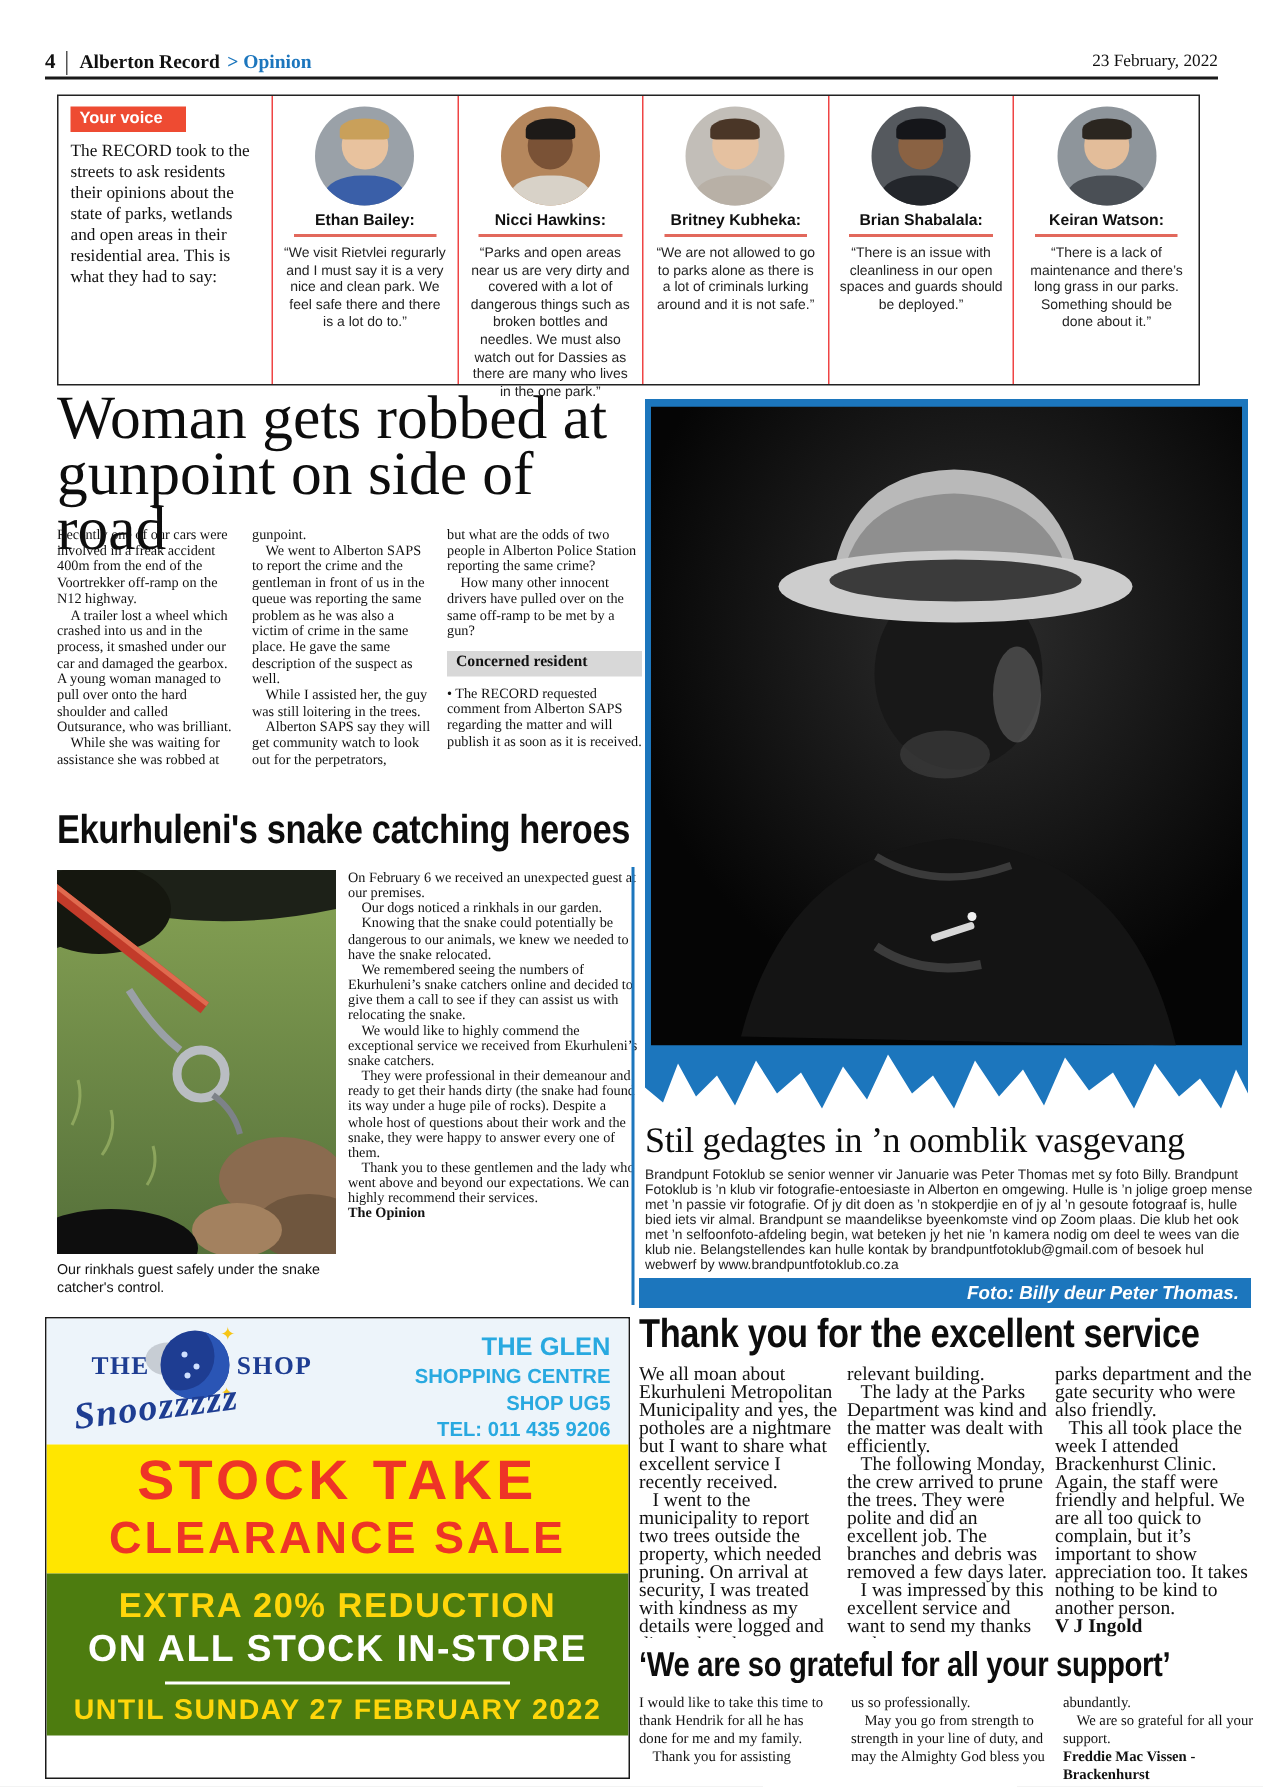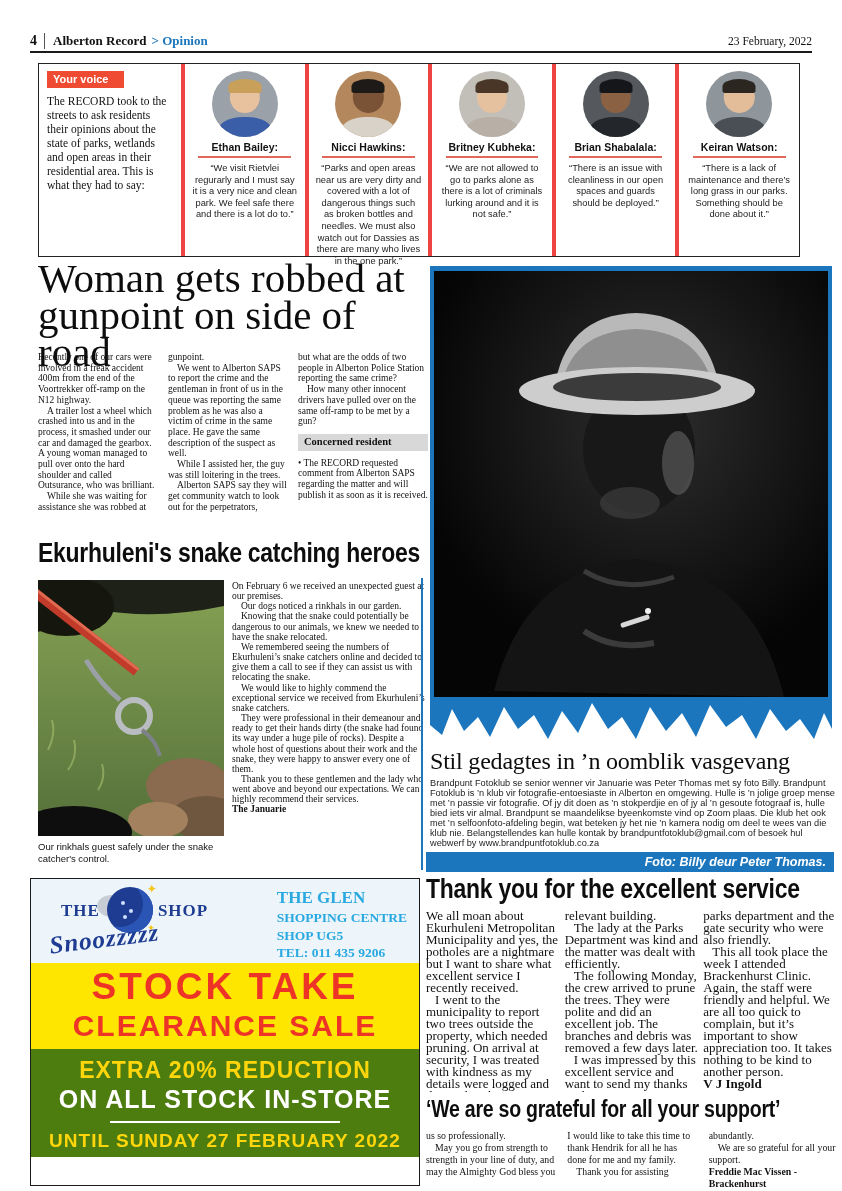--- a/index.html
+++ b/index.html
@@ -11,21 +11,21 @@
   .hdr-mast{padding-left:8px;font-weight:700;}
   .hdr-sec{color:#1c76bd;font-weight:700;padding-left:5px;}
   .hdr-date{position:absolute;right:30px;top:35px;font-size:11.5px;}
   .hdr-rule{position:absolute;left:30px;top:51px;width:782px;height:2px;background:#1a1a1a;}
   
   .vox{position:absolute;left:38px;top:63px;width:760px;height:192px;border:1.3px solid #222;display:flex;background:#fff;}
   .vox-intro{width:126px;min-width:126px;padding:5px 8px;}
   .vox-tag{display:inline-block;background:#ee4b32;color:#fff;font-family:"Liberation Sans",sans-serif;
            font-weight:700;font-size:11px;padding:2px 16px 3px 6px;}
   .vox-introtext{font-size:11.5px;line-height:14px;margin-top:6px;}
-  .person{flex:1;border-left:4px solid #ef4444;padding:6px 7px 2px;text-align:center;
+  .person{flex:1;border-left:1px solid #ef4444;padding:6px 7px 2px;text-align:center;
           font-family:"Liberation Sans",sans-serif;}
   .avatar{width:66px;height:66px;border-radius:50%;margin:1px auto 0;position:relative;overflow:hidden;background:var(--bg);}
   .avatar::before{content:"";position:absolute;left:50%;top:15%;width:46%;height:48%;transform:translateX(-50%);
                   border-radius:50%;background:var(--skin);}
   .avatar::after{content:"";position:absolute;left:50%;bottom:-12%;width:80%;height:42%;transform:translateX(-50%);
                  border-radius:46% 46% 0 0;background:var(--shirt);}
   .avatar .hair{position:absolute;left:50%;top:12%;width:50%;height:22%;transform:translateX(-50%);
                 border-radius:50% 50% 12% 12%;background:var(--hair);z-index:2;}
   .person:nth-of-type(2){--bg:#9aa1a8;--skin:#e8c29e;--hair:#c9a05a;--shirt:#3a5fa8;}
   .person:nth-of-type(3){--bg:#b5875d;--skin:#7a5236;--hair:#1d1a18;--shirt:#d8d2c8;}
@@ -88,21 +88,21 @@
   .moon .cloud{position:absolute;left:-8px;top:8px;width:30px;height:22px;border-radius:50%;background:#c7cdd4;}
   .moon .disc{position:absolute;left:2px;top:0;width:46px;height:46px;border-radius:50%;background:#1e3d92;
               box-shadow:inset -10px -6px 0 #2a55b5;}
   .moon .star1,.moon .star2{position:absolute;color:#f6c516;font-size:12px;line-height:1;}
   .moon .star1{right:-4px;top:-4px;}
   .moon .star2{right:-2px;bottom:2px;font-size:9px;}
   .moon .dots{position:absolute;left:16px;top:14px;width:4px;height:4px;border-radius:50%;background:#cfe0ff;
               box-shadow:8px 8px 0 #cfe0ff,2px 14px 0 #cfe0ff;}
   .logo-script{position:absolute;left:18px;top:46px;font-family:"Liberation Serif",serif;font-style:italic;
                font-weight:700;font-size:25px;color:#1e3d92;transform:rotate(-7deg);letter-spacing:1px;}
-  .ad-contact{position:absolute;right:12px;top:8px;color:#29a9e0;font-weight:700;line-height:1.3;font-family:Liberation Serif, serif;}
+  .ad-contact{position:absolute;right:12px;top:8px;text-align:right;color:#29a9e0;font-weight:700;line-height:1.3;}
   .adc1{font-size:17px;}
   .adc2,.adc3,.adc4{font-size:13.5px;}
   .ad-yellow{position:absolute;left:0;top:84px;width:100%;height:86px;background:#ffe600;text-align:center;
              color:#ee3427;font-weight:700;}
   .ady1{font-size:37px;letter-spacing:3px;margin-top:3px;}
   .ady2{font-size:30px;letter-spacing:2px;margin-top:1px;}
   .ad-red{position:absolute;left:0;top:170px;width:100%;height:108px;background:#4d7c0f;text-align:center;font-weight:700;}
   .adr1{color:#ffd60b;font-size:23px;letter-spacing:1px;margin-top:8px;}
   .adr2{color:#ffffff;font-size:25px;letter-spacing:1px;margin-top:1px;}
   .adr-div{width:230px;height:2px;background:#fff;margin:7px auto 7px;}
@@ -223,21 +223,21 @@
   <div class="snake-body newsp">
     <div>
         <p>On February 6 we received an unexpected guest at our premises.</p>
         <p>Our dogs noticed a rinkhals in our garden.</p>
         <p>Knowing that the snake could potentially be dangerous to our animals, we knew we needed to have the snake relocated.</p>
         <p>We remembered seeing the numbers of Ekurhuleni’s snake catchers online and decided to give them a call to see if they can assist us with relocating the snake.</p>
         <p>We would like to highly commend the exceptional service we received from Ekurhuleni’s snake catchers.</p>
         <p>They were professional in their demeanour and ready to get their hands dirty (the snake had found its way under a huge pile of rocks). Despite a whole host of questions about their work and the snake, they were happy to answer every one of them.</p>
         <p>Thank you to these gentlemen and the lady who went above and beyond our expectations. We can highly recommend their services.</p>
       </div>
-    <div class="sig">The Januarie</div>
+    <div class="sig">The Opinion</div>
   </div>
   <div class="blue-divider"></div>
 
   <div class="photo-field">
     <div class="photo-inner">
       <svg width="394" height="426" viewBox="0 0 394 426">
         <defs>
           <radialGradient id="glow" cx="0.55" cy="0.35" r="0.6">
             <stop offset="0" stop-color="#2e2e2e"></stop>
               <stop offset="1" stop-color="#050505"></stop>
@@ -284,26 +284,26 @@
           <p>parks department and the gate security who were also friendly.</p>
           <p>This all took place the week I attended Brackenhurst Clinic. Again, the staff were friendly and helpful. We are all too quick to complain, but it’s important to show appreciation too. It takes nothing to be kind to another person.</p>
         </div>
       <div class="sig">V J Ingold</div>
     </div>
   </div>
 
   <div class="grat-head cond">‘We are so grateful for all your support’</div>
   <div class="grat-cols newsp">
     <div class="grat-col">
+        <p>I would like to take this time to thank Hendrik for all he has done for me and my family.</p>
+        <p>Thank you for assisting</p>
+      </div>
+    <div class="grat-col">
         <p>us so professionally.</p>
         <p>May you go from strength to strength in your line of duty, and may the Almighty God bless you</p>
-      </div>
-    <div class="grat-col">
-        <p>I would like to take this time to thank Hendrik for all he has done for me and my family.</p>
-        <p>Thank you for assisting</p>
       </div>
     <div class="grat-col">
       <div class="newsp">
           <p>abundantly.</p>
           <p>We are so grateful for all your support.</p>
         </div>
       <div class="sig">Freddie Mac Vissen - Brackenhurst</div>
     </div>
   </div>
 

